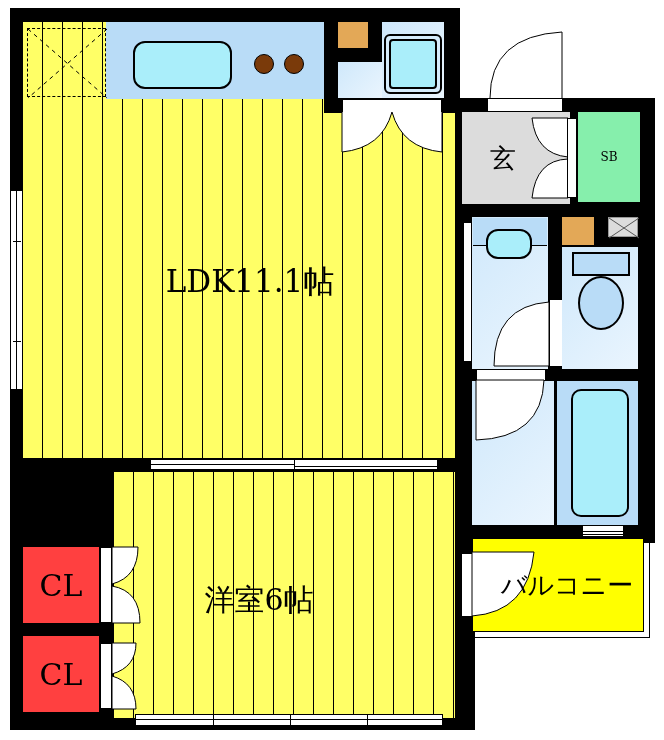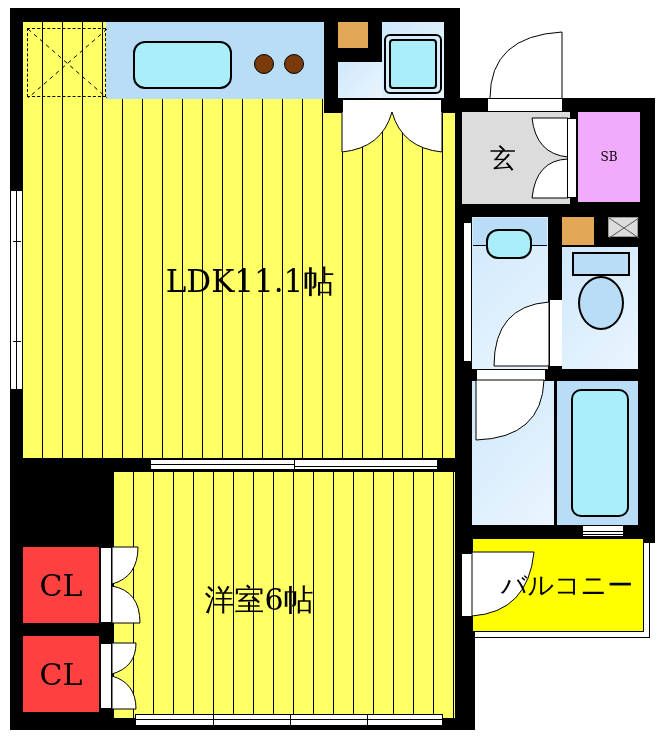--- a/index.html
+++ b/index.html
@@ -62,21 +62,21 @@
 <svg style="left:488px;top:30px;" width="76" height="68">
   <path d="M74,2 L74,68 M2,68 Q2,6 74,2" fill="none" stroke="#000"></path>
 </svg>
 
 <svg style="left:532px;top:118px;" width="36" height="80">
   <path d="M36,0 L0,0 Q4,36 36,39 Z" fill="#fff" stroke="#000"></path>
   <path d="M36,80 L0,80 Q4,42 36,41 Z" fill="#fff" stroke="#000"></path>
 </svg>
 <div class="abs" style="left:567px;top:118px;width:10px;height:80px;background:#fff;border:1px solid #000;"></div>
 
-<div class="abs lbl" style="left:578px;top:112px;width:62px;height:90px;background:#f0abfc;font-size:12px;">SB</div>
+<div class="abs lbl" style="left:578px;top:112px;width:62px;height:90px;background:#86efac;font-size:12px;">SB</div>
 
 <div class="abs" style="left:608px;top:217px;width:30px;height:20px;background:#dcdcdc;border:1px solid #999;">
   <svg width="30" height="20">
       <line x1="0" y1="0" x2="30" y2="20" stroke="#555"></line>
       <line x1="30" y1="0" x2="0" y2="20" stroke="#555"></line>
     </svg>
 </div>
 <div class="abs" style="left:562px;top:217px;width:32px;height:28px;background:#e3a857;"></div>
 
 <div class="abs wet" style="left:472px;top:217px;width:76px;height:152px;"></div>

